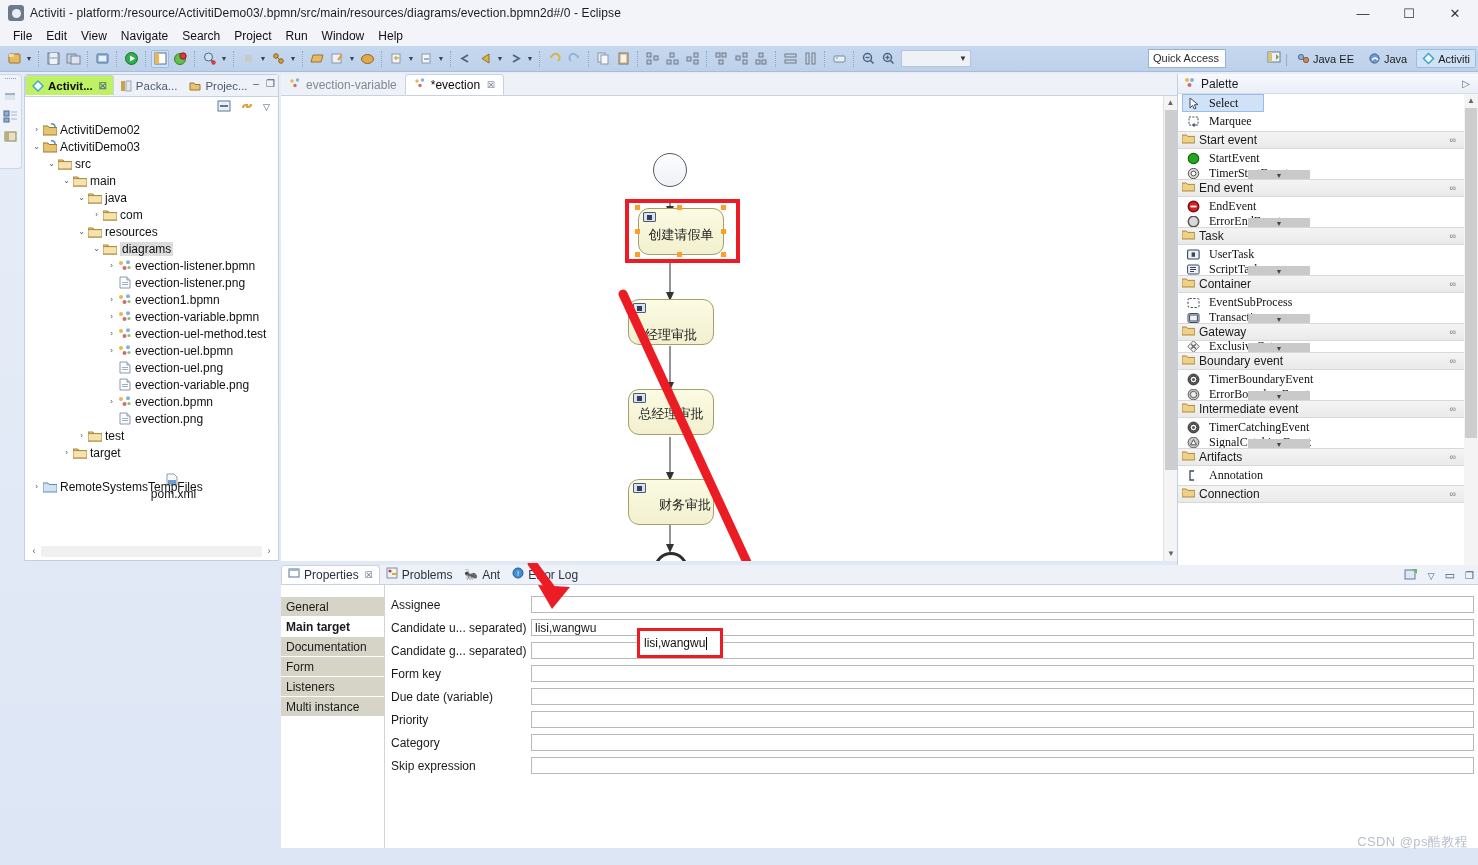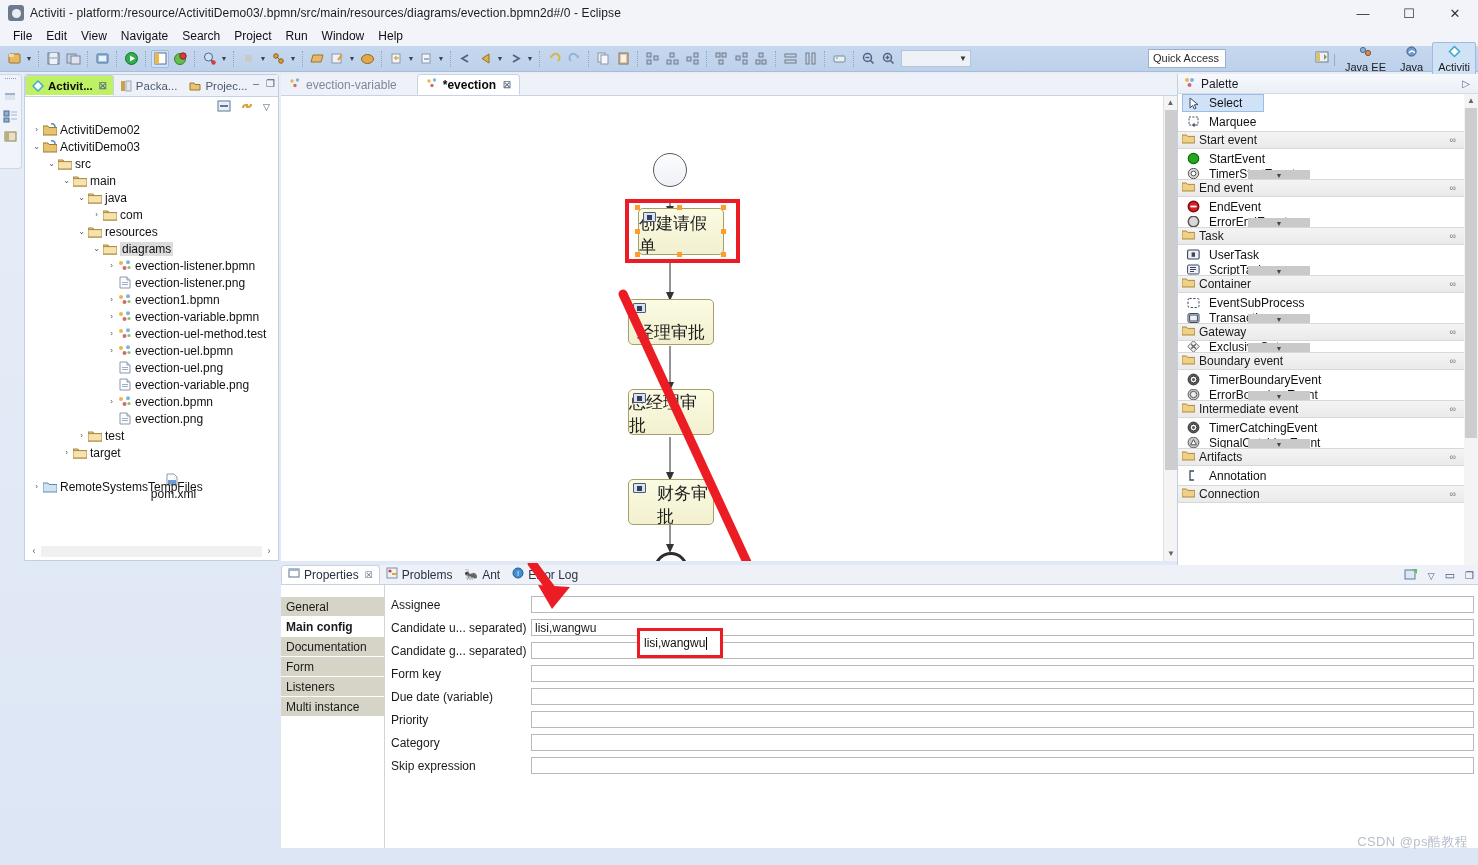--- a/index.html
+++ b/index.html
@@ -41,21 +41,21 @@
   .tarrow { width:10px; height:18px; display:flex; align-items:center; justify-content:center;
     font-size:7px; color:#33435c; }
   .tcombo { width:70px; height:17px; margin-left:3px; background:#eef1f6;
     border:1px solid #b6c4d8; display:flex; align-items:center; justify-content:flex-end;
     padding-right:3px; font-size:8px; color:#333; }
 
   .quickaccess { position:absolute; right:250px; top:49px; width:80px; height:19px; }
   .qa-box { width:78px; height:19px; background:#fff; border:1px solid #9ab0cc;
     font-size:11px; color:#2a2a2a; padding:2px 4px; }
   .perspbar { position:absolute; right:2px; top:48px; height:21px; display:flex; align-items:center; gap:4px; }
-  .persp { display:flex; align-items:center; gap:3px; padding:2px 5px; font-size:11px; border-radius:2px;flex-direction:column;}
+  .persp { display:flex; align-items:center; gap:3px; padding:2px 5px; font-size:11px; border-radius:2px;}
   .persp.active { background:#cfe2f6; border:1px solid #9dbde0; }
   .persp .pi { width:13px; height:13px; display:inline-block; }
 
   
   .rail { position:absolute; left:0; top:74px; width:22px; height:95px;
     background:#f0f3f9; border:1px solid #ccd6e6; border-left:none; border-radius:0 4px 4px 0; }
   .rail .grip { height:6px; margin:3px 5px 2px; border-top:1px dotted #8e9cb3;}
   .rail .ri { width:15px; height:15px; margin:5px auto; }
 
   
@@ -86,32 +86,32 @@
   .ex-hscroll .thumb { height:11px; width:100%; background:#cdcdcd; }
 
   
   .editor { position:absolute; left:281px; top:74px; width:896px; height:487px;
      background:#fff; }
   .ed-tabs { height:22px; display:flex; align-items:flex-end; background:#eef2f8;
      border-bottom:1px solid #c7d2e2; }
   .ed-tab { display:flex; align-items:center; gap:5px; height:21px; padding:0 8px;
      font-size:12px; color:#7d8898; }
   .ed-tab.active { background:#fff; border:1px solid #c7d2e2; border-bottom:1px solid #fff;
-     color:#0a0a0a; font-weight:bold; border-radius:4px 4px 0 0;margin-left:12px; }
+     color:#0a0a0a; font-weight:normal; border-radius:4px 4px 0 0; }
   .canvas { position:absolute; left:0; top:22px; right:14px; bottom:0; background:#fff; overflow:hidden;}
   .ed-vscroll { position:absolute; right:0; top:22px; bottom:0; width:14px; background:#f4f4f4;
      border-left:1px solid #e0e0e0;}
   .ed-vscroll .va { height:14px; text-align:center; font-size:8px; color:#666; line-height:14px;}
   .ed-vscroll .vthumb { position:absolute; top:14px; left:1px; width:12px; height:360px; background:#cdcdcd;}
 
   
-  .bnode { position:absolute; border:1px solid #a5a06a; border-radius:5px;
+  .bnode { position:absolute; border:1px solid #a5a06a; border-radius:11px;
      background:linear-gradient(180deg,#fbfbe3 0%,#f2f0cf 100%);
      display:flex; align-items:center; justify-content:center;
-     font-size:17px; color:#1c1c1c; }
+     font-size:13px; color:#1c1c1c; }
   .bnode .tico2 { position:absolute; left:4px; top:3px; width:13px; height:10px;
      border:1px solid #4a5a74; background:#dbe3f0; border-radius:1px;
      display:flex; align-items:center; justify-content:center;}
   .bnode .tico2 b { width:5px; height:5px; background:#30405c; display:block; }
   .handle { position:absolute; width:5px; height:5px; background:#ff9c2a; }
   .redbox { position:absolute; border:4px solid #ec1c24; }
   .startev { position:absolute; width:34px; height:34px; border-radius:50%;
      border:1.6px solid #5a5a5a; background:linear-gradient(180deg,#fdfdff,#eef1f7); }
   .endev { position:absolute; width:34px; height:34px; border-radius:50%;
      border:3.3px solid #2d2d2d; background:#fdfdff; }
@@ -124,21 +124,21 @@
      border-bottom:1px solid #d4dce8; font-size:12px; color:#1a1a1a;}
   .pal-body { position:absolute; left:0; top:20px; right:14px; bottom:0; overflow:hidden; background:#fff;}
   .pal-vscroll { position:absolute; right:0; top:20px; bottom:0; width:14px; background:#f4f4f4;}
   .pal-vscroll .vthumb { position:absolute; top:14px; left:1px; width:12px; height:330px; background:#cdcdcd;}
   .pgroup { height:18px; background:linear-gradient(180deg,#f4f4f4,#eaeaea);
      border-top:1px solid #d8d8d8; border-bottom:1px solid #d8d8d8;
      display:flex; align-items:center; gap:4px; padding-left:4px;
      font-size:12px; color:#1a1a1a; position:relative;}
   .pgroup .pin { position:absolute; right:8px; font-size:9px; color:#777; }
   .pitem { height:19px; display:flex; align-items:center; gap:5px; padding-left:8px;
-     font-size:12px; color:#111; }
+     font-size:12px; color:#111;font-family:Liberation Serif, serif; }
   .pitem.sel { background:#cfe2f8; border:1px solid #9dbde0; height:18px; width:82px; margin-left:4px; padding-left:3px;}
   .pitem.cut { height:11px; overflow:hidden; position:relative;}
   .pcut-mask { position:absolute; left:70px; top:2px; width:62px; height:11px; background:#c9c9c9;
      display:flex; align-items:center; justify-content:center; font-size:7px; color:#444;}
 
   
   .props { position:absolute; left:281px; top:565px; width:1197px; height:283px; background:#fff;}
   .pr-tabs { height:20px; display:flex; align-items:flex-end; background:#eef2f8;
      border-bottom:1px solid #c7d2e2; position:relative;}
   .pr-tab { display:flex; align-items:center; gap:4px; height:19px; padding:0 6px;
@@ -1132,21 +1132,21 @@
         <span style="font-size:11px;color:#4a5a72;">▭</span>
         <span style="font-size:10px;color:#4a5a72;">❐</span>
       </div>
     </div>
 
     <div class="pr-side" id="prside">
         <div class="si">
           <span>General</span>
         </div>
         <div class="si active">
-          <span>Main config</span>
+          <span>Main target</span>
         </div>
         <div class="si">
           <span>Documentation</span>
         </div>
         <div class="si">
           <span>Form</span>
         </div>
         <div class="si">
           <span>Listeners</span>
         </div>

